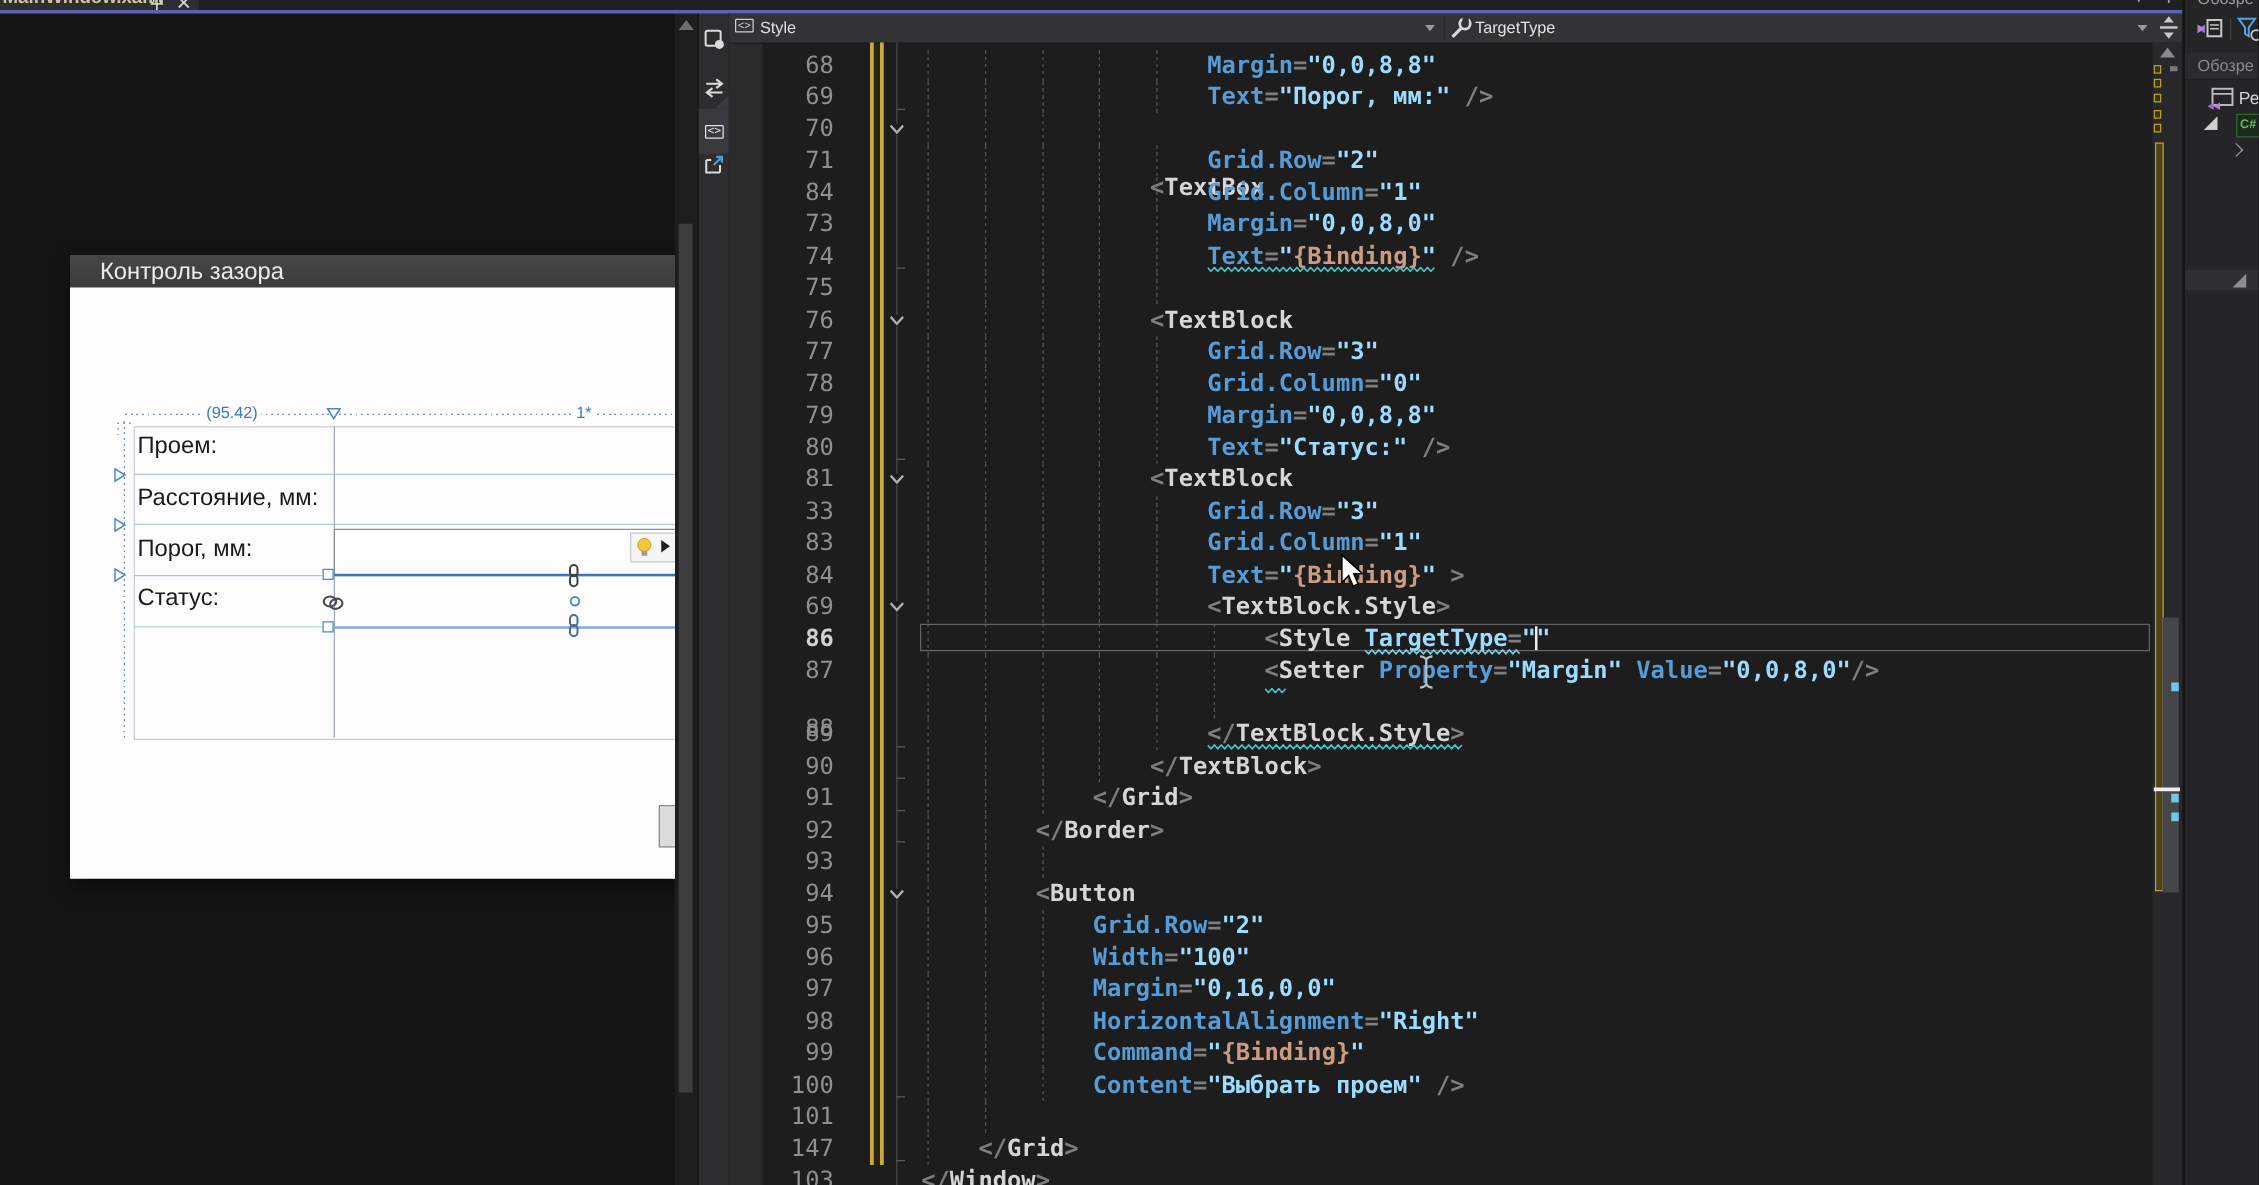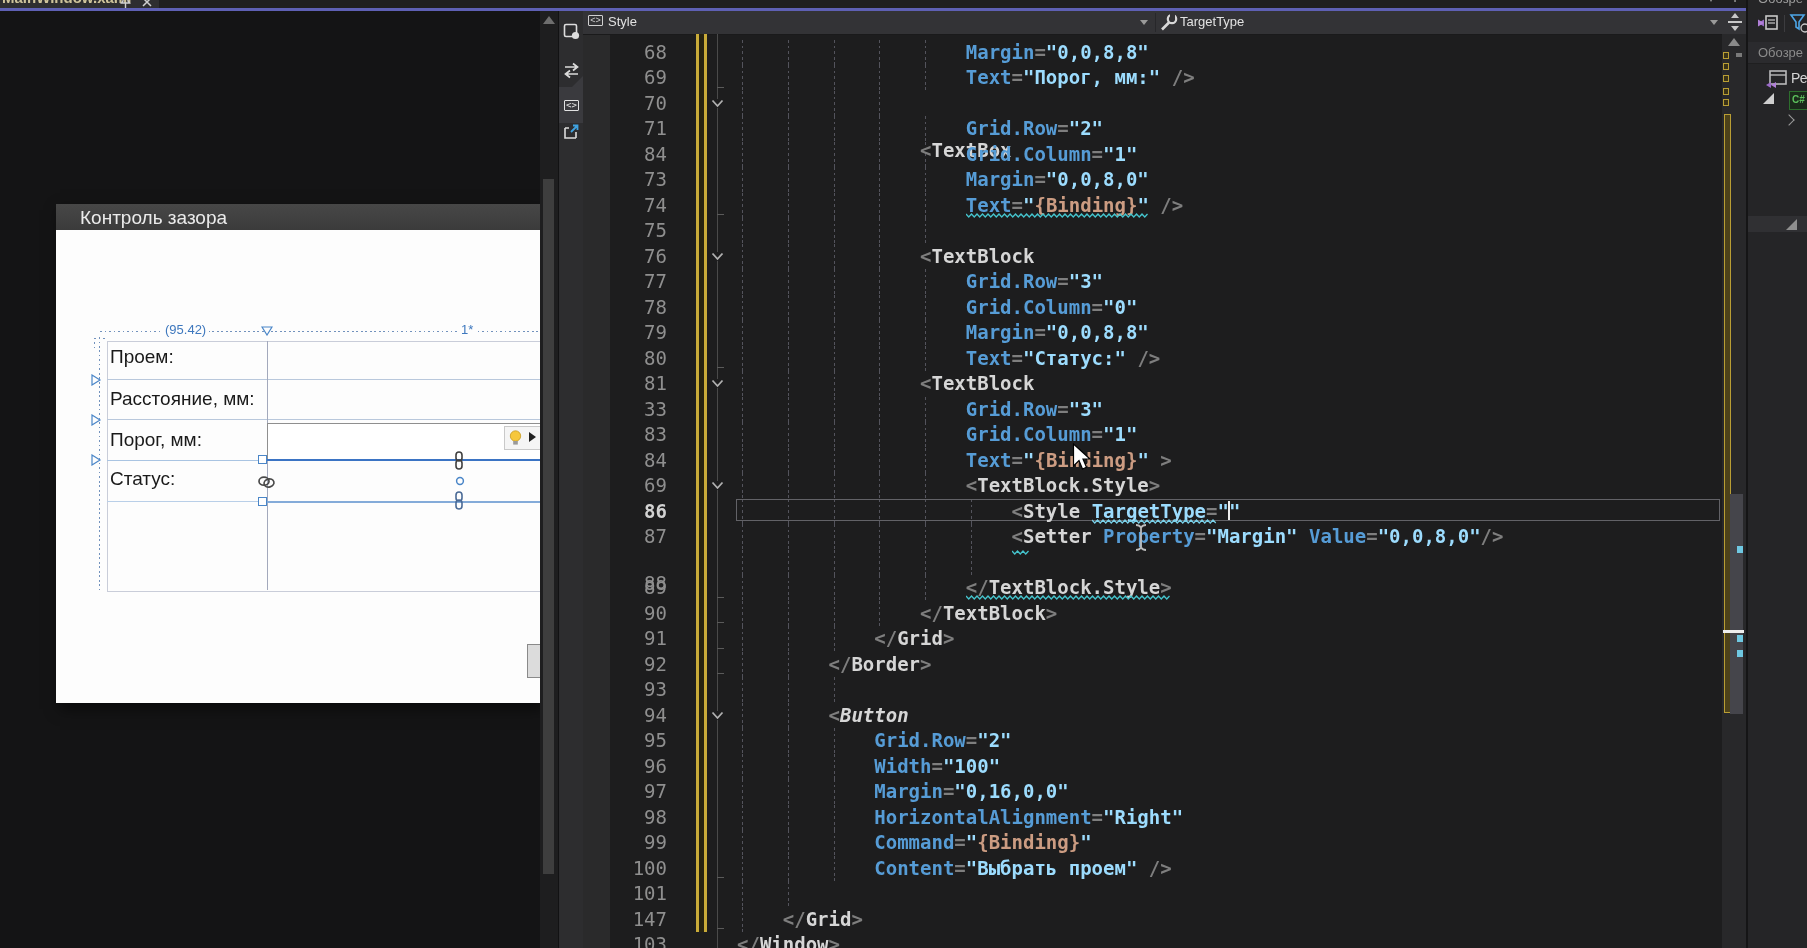--- a/index.html
+++ b/index.html
@@ -454,21 +454,21 @@
         <div class="code-line" style="top: 564px; padding-left: 228.77px;"><span class="tok-p">&lt;/</span><span class="tok-e">TextBlock.Style</span><span class="tok-p">&gt;</span></div>
         <div class="line-num" style="top: 589.5px;">90</div>
         <div class="code-line" style="top: 589.5px; padding-left: 183.016px;"><span class="tok-p">&lt;/</span><span class="tok-e">TextBlock</span><span class="tok-p">&gt;</span></div>
         <div class="line-num" style="top: 615px;">91</div>
         <div class="code-line" style="top: 615px; padding-left: 137.262px;"><span class="tok-p">&lt;/</span><span class="tok-e">Grid</span><span class="tok-p">&gt;</span></div>
         <div class="line-num" style="top: 640.5px;">92</div>
         <div class="code-line" style="top: 640.5px; padding-left: 91.508px;"><span class="tok-p">&lt;/</span><span class="tok-e">Border</span><span class="tok-p">&gt;</span></div>
         <div class="line-num" style="top: 666px;">93</div>
         <div class="code-line" style="top: 666px; padding-left: 0px;"></div>
         <div class="line-num" style="top: 691.5px;">94</div>
-        <div class="code-line" style="top: 691.5px; padding-left: 91.508px; font-style: italic;"><span class="tok-p">&lt;</span><span class="tok-e">Button</span></div>
+        <div class="code-line" style="top: 691.5px; padding-left: 91.508px;"><span class="tok-p">&lt;</span><span class="tok-e">Button</span></div>
         <div class="line-num" style="top: 717px;">95</div>
         <div class="code-line" style="top: 717px; padding-left: 137.262px;"><span class="tok-a">Grid.Row</span><span class="tok-p">=</span><span class="tok-v">"2"</span></div>
         <div class="line-num" style="top: 742.5px;">96</div>
         <div class="code-line" style="top: 742.5px; padding-left: 137.262px;"><span class="tok-a">Width</span><span class="tok-p">=</span><span class="tok-v">"100"</span></div>
         <div class="line-num" style="top: 768px;">97</div>
         <div class="code-line" style="top: 768px; padding-left: 137.262px;"><span class="tok-a">Margin</span><span class="tok-p">=</span><span class="tok-v">"0,16,0,0"</span></div>
         <div class="line-num" style="top: 793.5px;">98</div>
         <div class="code-line" style="top: 793.5px; padding-left: 137.262px;"><span class="tok-a">HorizontalAlignment</span><span class="tok-p">=</span><span class="tok-v">"Right"</span></div>
         <div class="line-num" style="top: 819px;">99</div>
         <div class="code-line" style="top: 819px; padding-left: 137.262px;"><span class="tok-a">Command</span><span class="tok-p">=</span><span class="tok-v">"</span><span class="tok-b">{Binding}</span><span class="tok-v">"</span></div>

